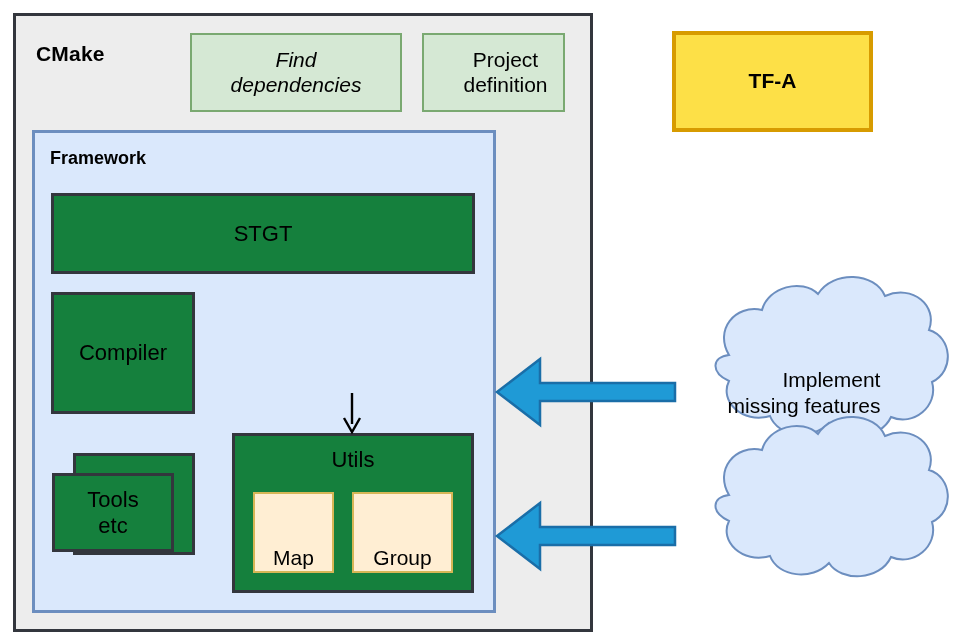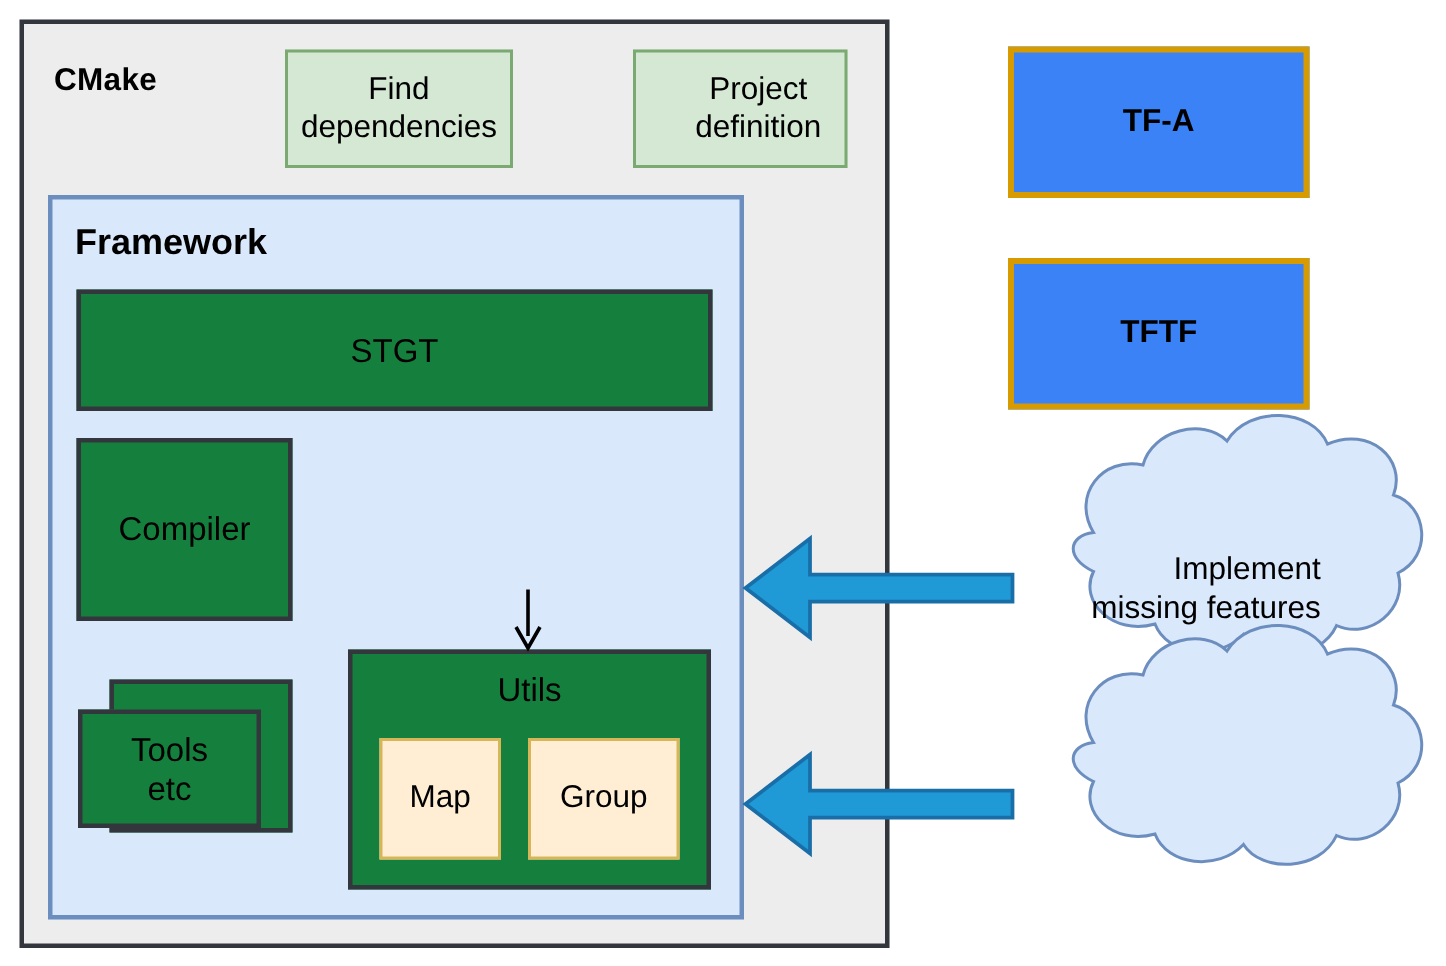--- a/index.html
+++ b/index.html
@@ -46,34 +46,34 @@
     font-weight: bold;
     letter-spacing: 0.2px;
   }
 
   
   .cmake-step {
     background: #d5e8d4;
     border: 2px solid #7aa971;
     font-size: 21px;
   }
-  #find-dependencies-box { left: 190px; top: 33px; width: 152px; height: 79px; }
+  #find-dependencies-box { left: 190px; top: 33px; width: 212px; height: 79px; font-style: italic; }
   #project-definition-box { left: 422px; top: 33px; width: 143px; height: 79px; padding-left: 24px; }
 
   
   #framework-container {
     left: 32px; top: 130px;
     width: 464px; height: 483px;
     background: #dae8fc;
     border: 3px solid #6c8ebf;
   }
   #framework-title {
     position: absolute;
     left: 50px; top: 148px;
-    font-size: 24px;
+    font-size: 18px;
     font-weight: bold;
   }
 
   
   .component {
     background: #15803d;
     border: 3px solid #33363d;
     font-size: 22px;
   }
   #stgt-box    { left: 51px;  top: 193px; width: 424px; height: 81px; }
@@ -91,27 +91,28 @@
     left: 232px; top: 433px; width: 242px; height: 160px;
     align-items: flex-start;
     padding-top: 11px;
   }
 
   
   .util-item {
     background: #ffeed3;
     border: 2px solid #d6b656;
     font-size: 21px;
+    align-items: flex-end;
   }
   #map-box   { left: 253px; top: 492px; width: 81px; height: 81px; }
   #group-box { left: 352px; top: 492px; width: 101px; height: 81px; }
 
   
   .target-box {
-    background: #3b82f6;
+    background: #fde047;
     border: 4px solid #d79b00;
     font-size: 21px;
     font-weight: bold;
   }
   #tfa-box  { left: 672px; top: 31px;  width: 201px; height: 101px; }
   #tftf-box { left: 672px; top: 172px; width: 201px; height: 101px; }
 
   
   .cloud-label {
     position: absolute;
@@ -174,23 +175,20 @@
   </div>
   <div class="box util-item" id="map-box">
     <span>Map</span>
   </div>
   <div class="box util-item" id="group-box">
     <span>Group</span>
   </div>
 
   <div class="box target-box" id="tfa-box">
     <span>TF-A</span>
-  </div>
-  <div class="box target-box" id="tftf-box">
-    <span>TFTF</span>
   </div>
 
   <svg class="overlay" viewBox="0 0 964 644">
 
     <g>
       <line x1="352" y1="393" x2="352" y2="424" stroke="#000000" stroke-width="2.4"></line>
       <path d="M 344 418 L 352 432 L 360 418" fill="none" stroke="#000000" stroke-width="2.4"></path>
     </g>
 
     <g>

